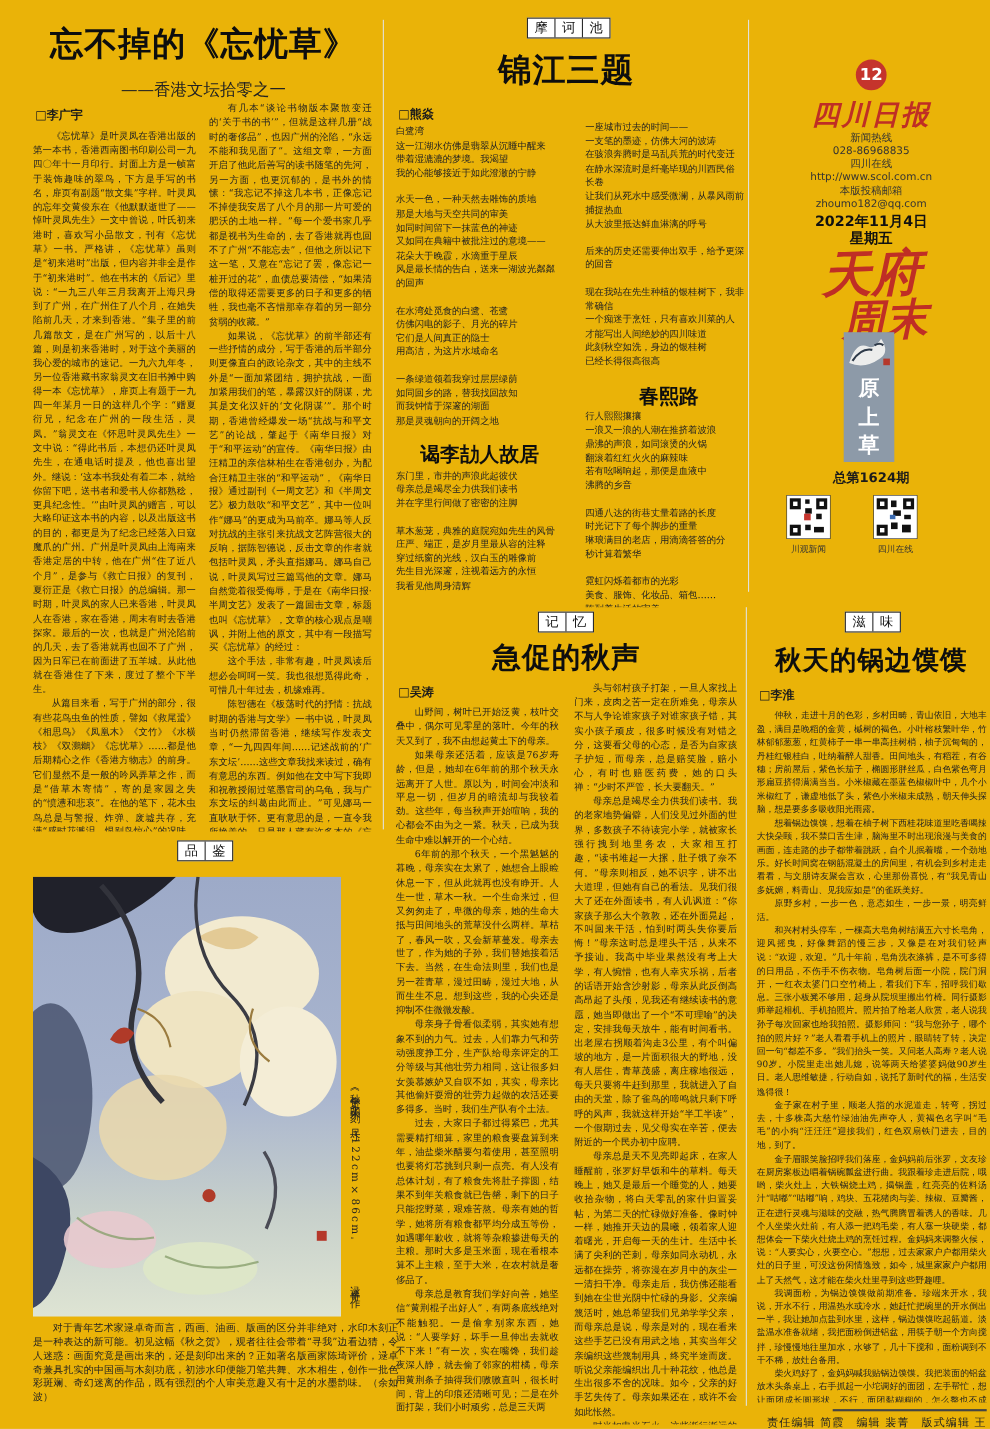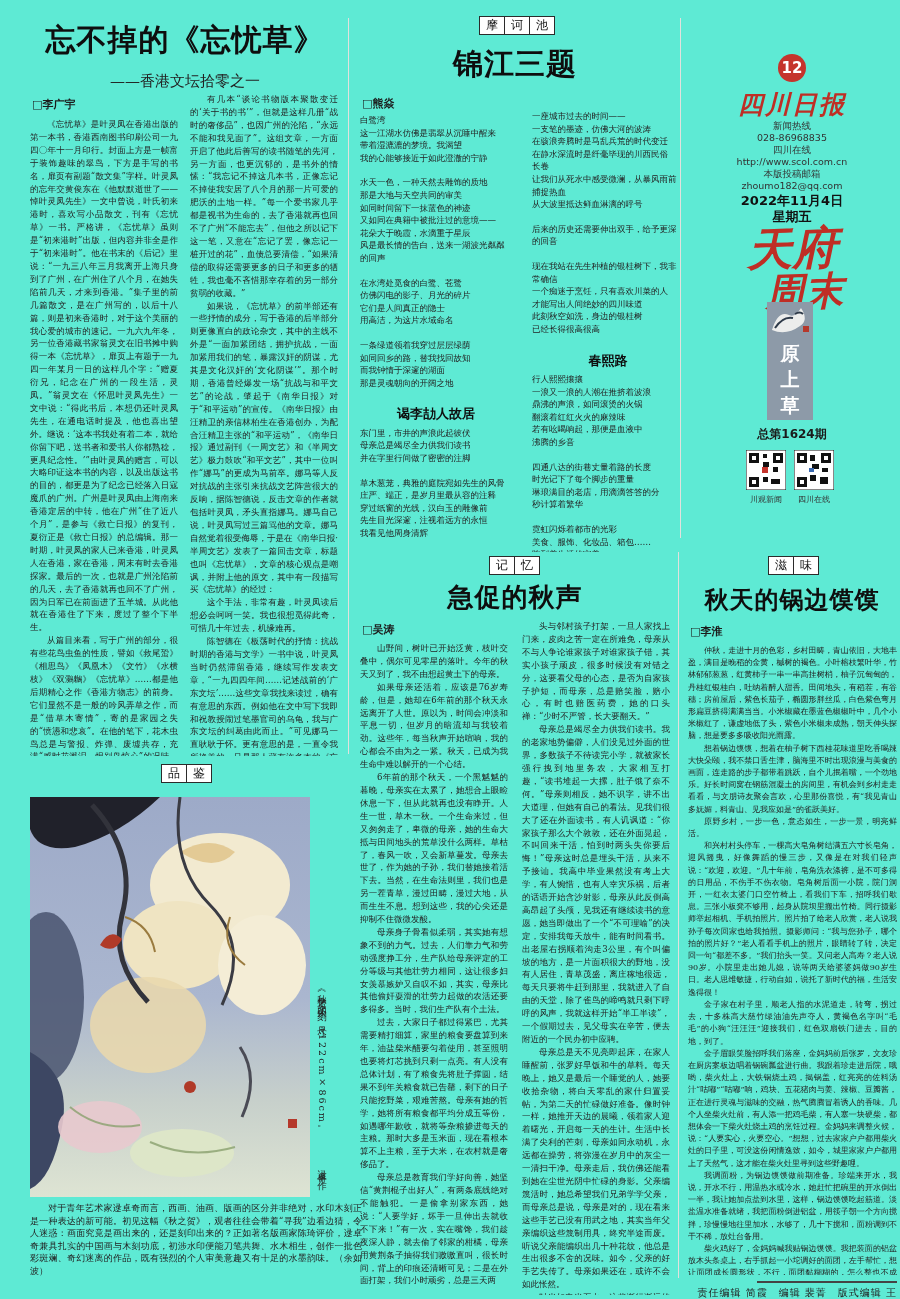--- a/index.html
+++ b/index.html
@@ -1,37 +1,37 @@
 <!DOCTYPE html>
 <html><head>
 <meta charset="utf-8">
 <style>
   html,body{margin:0;padding:0;background:#e8e8e4;}
-  .page{position:relative;width:900px;height:1299px;background:#5eead4;overflow:hidden;
+  .page{position:relative;width:900px;height:1299px;background:#eab308;overflow:hidden;
         font-family:"DejaVu Serif","Liberation Serif",serif;color:#1b1b1b;text-decoration:underline;}
   .abs{position:absolute;}
   
   .headline{font-family:"DejaVu Sans","Liberation Sans",sans-serif;font-weight:bold;color:#0e0e0e;
             text-align:center;letter-spacing:1px;}
   .byline{font-size:11px;font-weight:bold;font-family:"DejaVu Sans",sans-serif;}
   
   .tagbox{display:flex;border:1.5px solid #2b2b2b;background:#fff;
           font-family:"DejaVu Sans",sans-serif;}
   .tag-cell{min-width:16px;padding:1px 4px;font-size:12px;line-height:15px;text-align:center;
             border-left:1px solid #2b2b2b;color:#111;}
   .tag-cell:first-child{border-left:none;}
   
   .col{text-align:justify;overflow:hidden;font-size:8.5px;line-height:12.9px;color:#222;}
   .col p.para{margin:0;text-indent:2em;}
   .col-sm{font-size:8px;line-height:12.2px;}
   
   .poemcol{overflow:hidden;font-size:8.5px;line-height:12.6px;color:#222;}
   .poem-line{white-space:nowrap;overflow:hidden;}
   .stanza-gap{height:12px;}
-  .poem-head{font-weight:bold;font-size:13px;text-align:center;margin:7px 0 6px 0;
+  .poem-head{font-weight:bold;font-size:18px;text-align:center;margin:7px 0 6px 0;
              font-family:"DejaVu Sans",sans-serif;color:#0e0e0e;}
   
   .mast-center{text-align:center;}
   .page-circle{width:28px;height:28px;border-radius:50%;background:#c5342c;color:#fff;
                font-family:"DejaVu Sans",sans-serif;font-size:15px;font-weight:bold;
                line-height:28px;text-align:center;}
   .brand{color:#bf2e25;font-size:25px;font-weight:bold;font-style:italic;
          font-family:"DejaVu Serif",serif;letter-spacing:2px;}
   .contact{font-size:9.5px;line-height:12px;color:#333;font-family:"DejaVu Sans",sans-serif;}
   .dateline{font-size:13px;font-weight:bold;font-family:"DejaVu Sans",sans-serif;color:#111;}
@@ -244,21 +244,21 @@
     </svg>
     <div>
         <span class="banner-char">原</span>
         <span class="banner-char">上</span>
         <span class="banner-char">草</span>
       </div>
   </div>
 
   <div class="abs issue mast-center" style="left:688px;top:426px;width:208px;">总第1624期</div>
 
-  <div class="abs" style="left:746px;top:450px;width:40px;">
+  <div class="abs" style="left:715px;top:450px;width:40px;">
     <svg width="40" height="40" viewBox="0 0 40 40">
       <rect width="40" height="40" fill="#fff" stroke="#111" stroke-width="1"></rect>
       <rect x="3" y="3" width="10" height="10" fill="#111"></rect>
         <rect x="27" y="3" width="10" height="10" fill="#111"></rect>
       <rect x="3" y="27" width="10" height="10" fill="#111"></rect>
         <rect x="6" y="6" width="4" height="4" fill="#fff"></rect>
       <rect x="30" y="6" width="4" height="4" fill="#fff"></rect>
         <rect x="6" y="30" width="4" height="4" fill="#fff"></rect>
       <rect x="17" y="4" width="4" height="4" fill="#111"></rect>
         <rect x="17" y="12" width="6" height="5" fill="#111"></rect>

